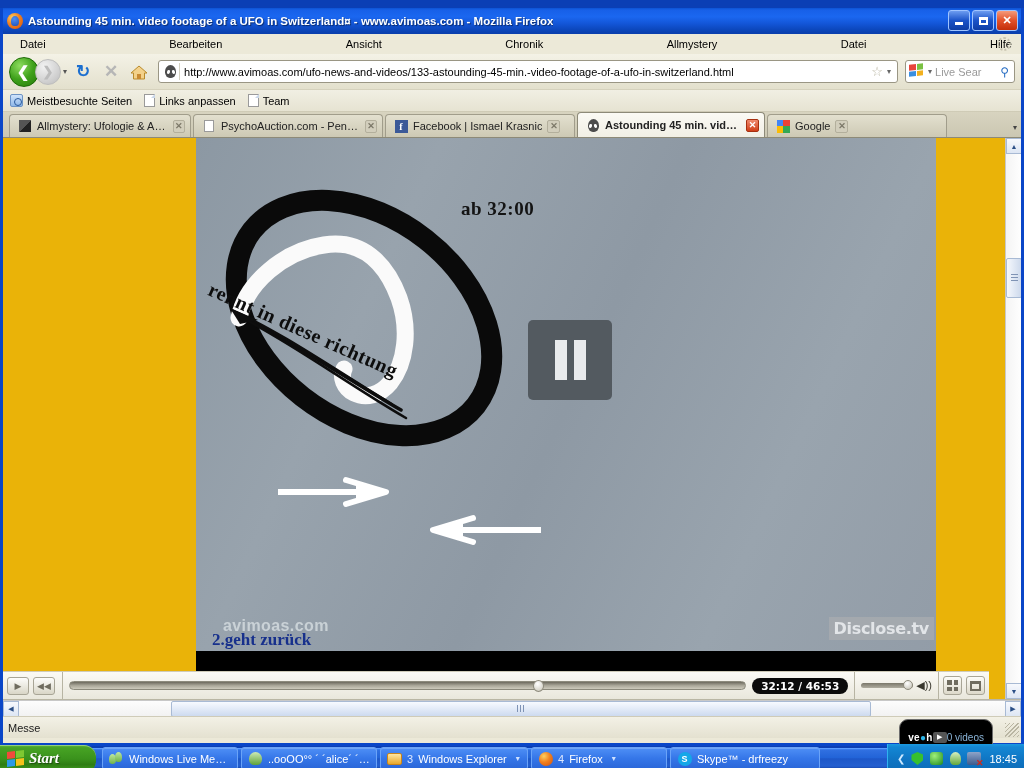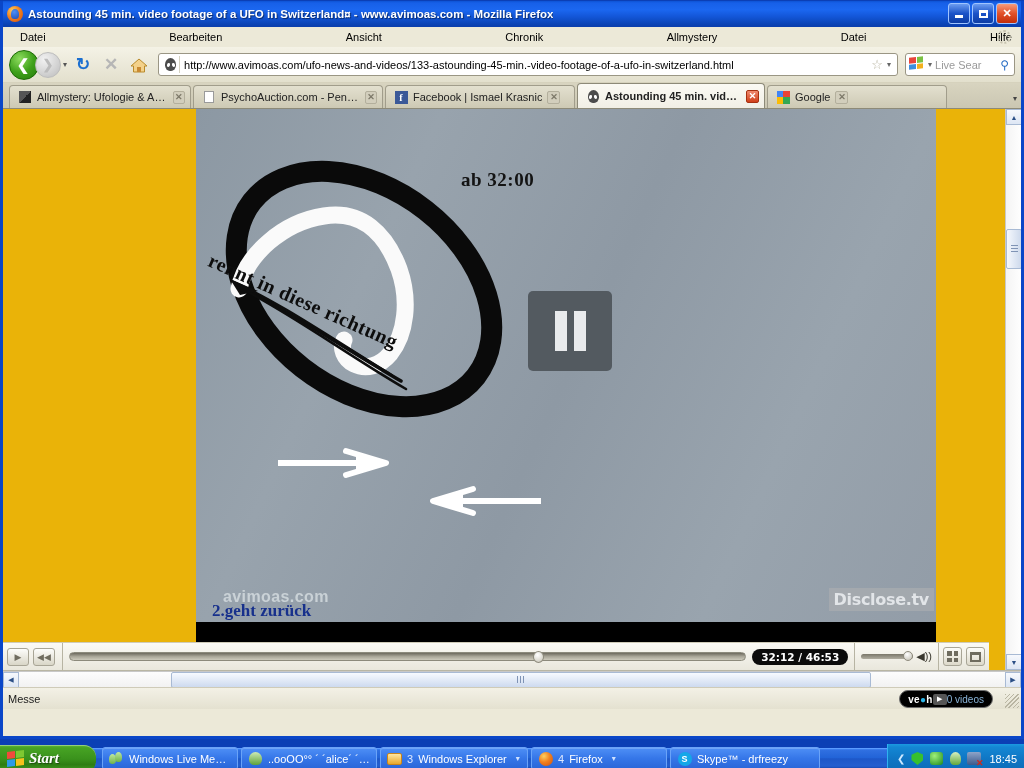--- a/index.html
+++ b/index.html
@@ -5,21 +5,21 @@
   * { box-sizing: border-box; margin: 0; padding: 0; }
   html, body {
     width: 1024px; height: 768px; overflow: hidden;
     font-family: "Liberation Sans", sans-serif;
     background: #0b3fb5;
   }
   #screen { position: relative; width: 1024px; height: 768px; }
 
   
   #win {
-    position: absolute; left: 0; top: 1px; width: 1024px; height: 738px;
+    position: absolute; left: 0; top: 8px; width: 1024px; height: 738px;
     background: #ece9d8;
     border: 3px solid #0a46c8;
     border-top: none;
   }
 
   
   #titlebar {
     position: relative; height: 26px;
     background: linear-gradient(to bottom,#0d53d4 0%,#1760e8 8%,#1b67f0 35%,#1356d8 62%,#0b45b8 90%,#0a3fae 100%);
     display: flex; align-items: center; padding-left: 4px;
@@ -333,21 +333,21 @@
 
   
   #statusbar {
     height: 22px; background: linear-gradient(to bottom,#f3f1e6,#e4e1d0);
     display: flex; align-items: center; padding: 0 5px; font-size: 11px; color: #1a1a1a;
     border-top: 1px solid #cfcbb8; position: relative;
   }
   #veoh-badge {
     position: absolute; right: 28px; top: 2px; height: 17px;
     background: #000; border: 1px solid #6d6d6d; border-radius: 9px;
-    display: flex; align-items: center; padding: 8px 8px;
+    display: flex; align-items: center; padding: 17px 8px;
   }
   #veoh-badge .veoh-word { color: #fff; font-size: 10px; font-weight: bold; letter-spacing: .3px; }
   #veoh-badge .veoh-o { color: #2cb5e8; }
   #veoh-badge .veoh-play {
     width: 14px; height: 11px; background: #555; border-radius: 2px;
     display: flex; align-items: center; justify-content: center; color: #fff; font-size: 7px;
   }
   #veoh-badge .veoh-count { color: #8ab4d8; font-size: 10px; white-space: nowrap; }
   #status-resize {
     position: absolute; right: 2px; bottom: 1px; width: 14px; height: 14px;
@@ -494,20 +494,34 @@
               <i></i>
               <i></i>
             </span>
         </span>
         <span id="search-drop">▾</span>
         <span id="search-ph">Live Sear</span>
         <span id="search-mag">⚲</span>
       </div>
     </div>
 
+    <div id="bookmarks">
+      <span class="bm">
+        <span class="bm-ico-mv"></span>
+        <span>Meistbesuchte Seiten</span>
+      </span>
+      <span class="bm">
+        <span class="bm-ico-doc"></span>
+        <span>Links anpassen</span>
+      </span>
+      <span class="bm">
+        <span class="bm-ico-doc"></span>
+        <span>Team</span>
+      </span>
+    </div>
 
     <div id="tabbar">
       <div class="tab" style="width:182px">
         <span class="favicon">
             <span class="fav-allmystery"></span>
           </span>
         <span class="tab-title">Allmystery: Ufologie &amp; Aliens</span>
         <span class="tabclose">✕</span>
       </div>
       <div class="tab" style="width:190px">

